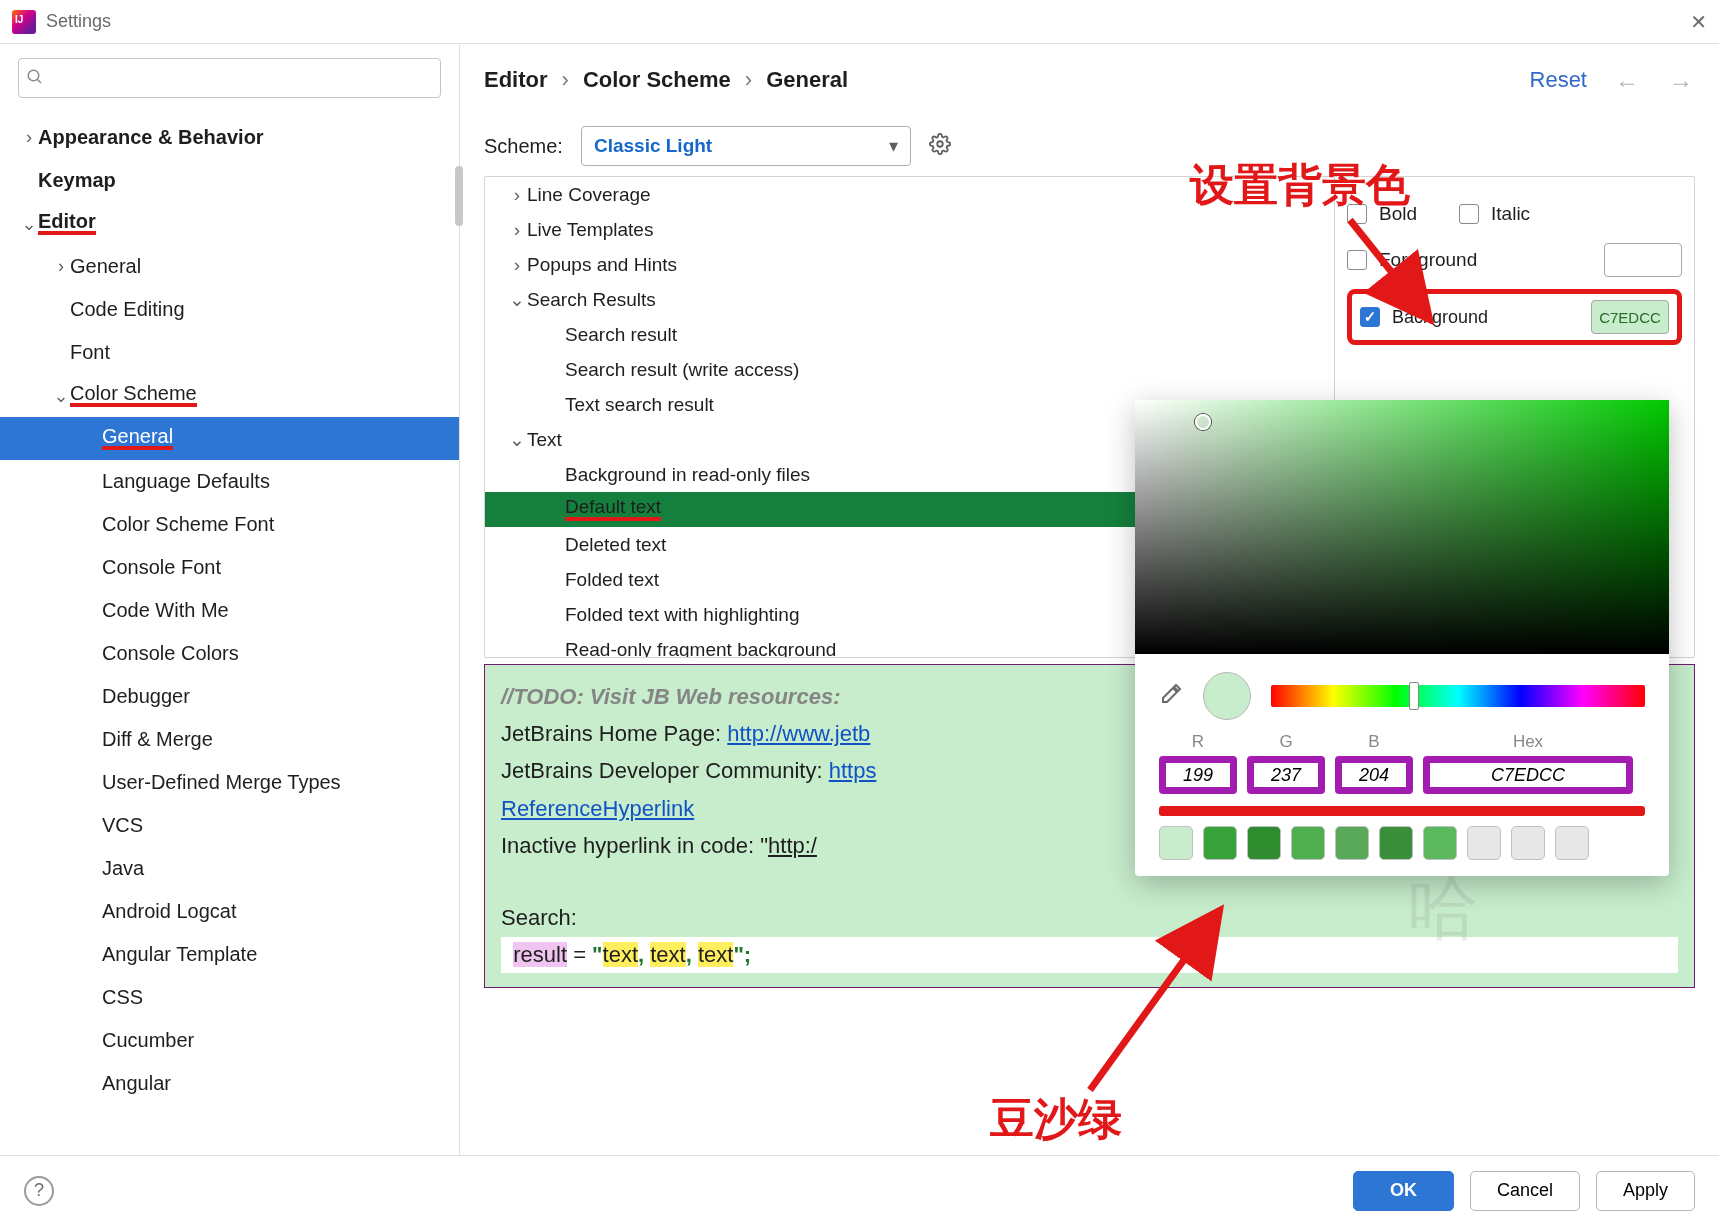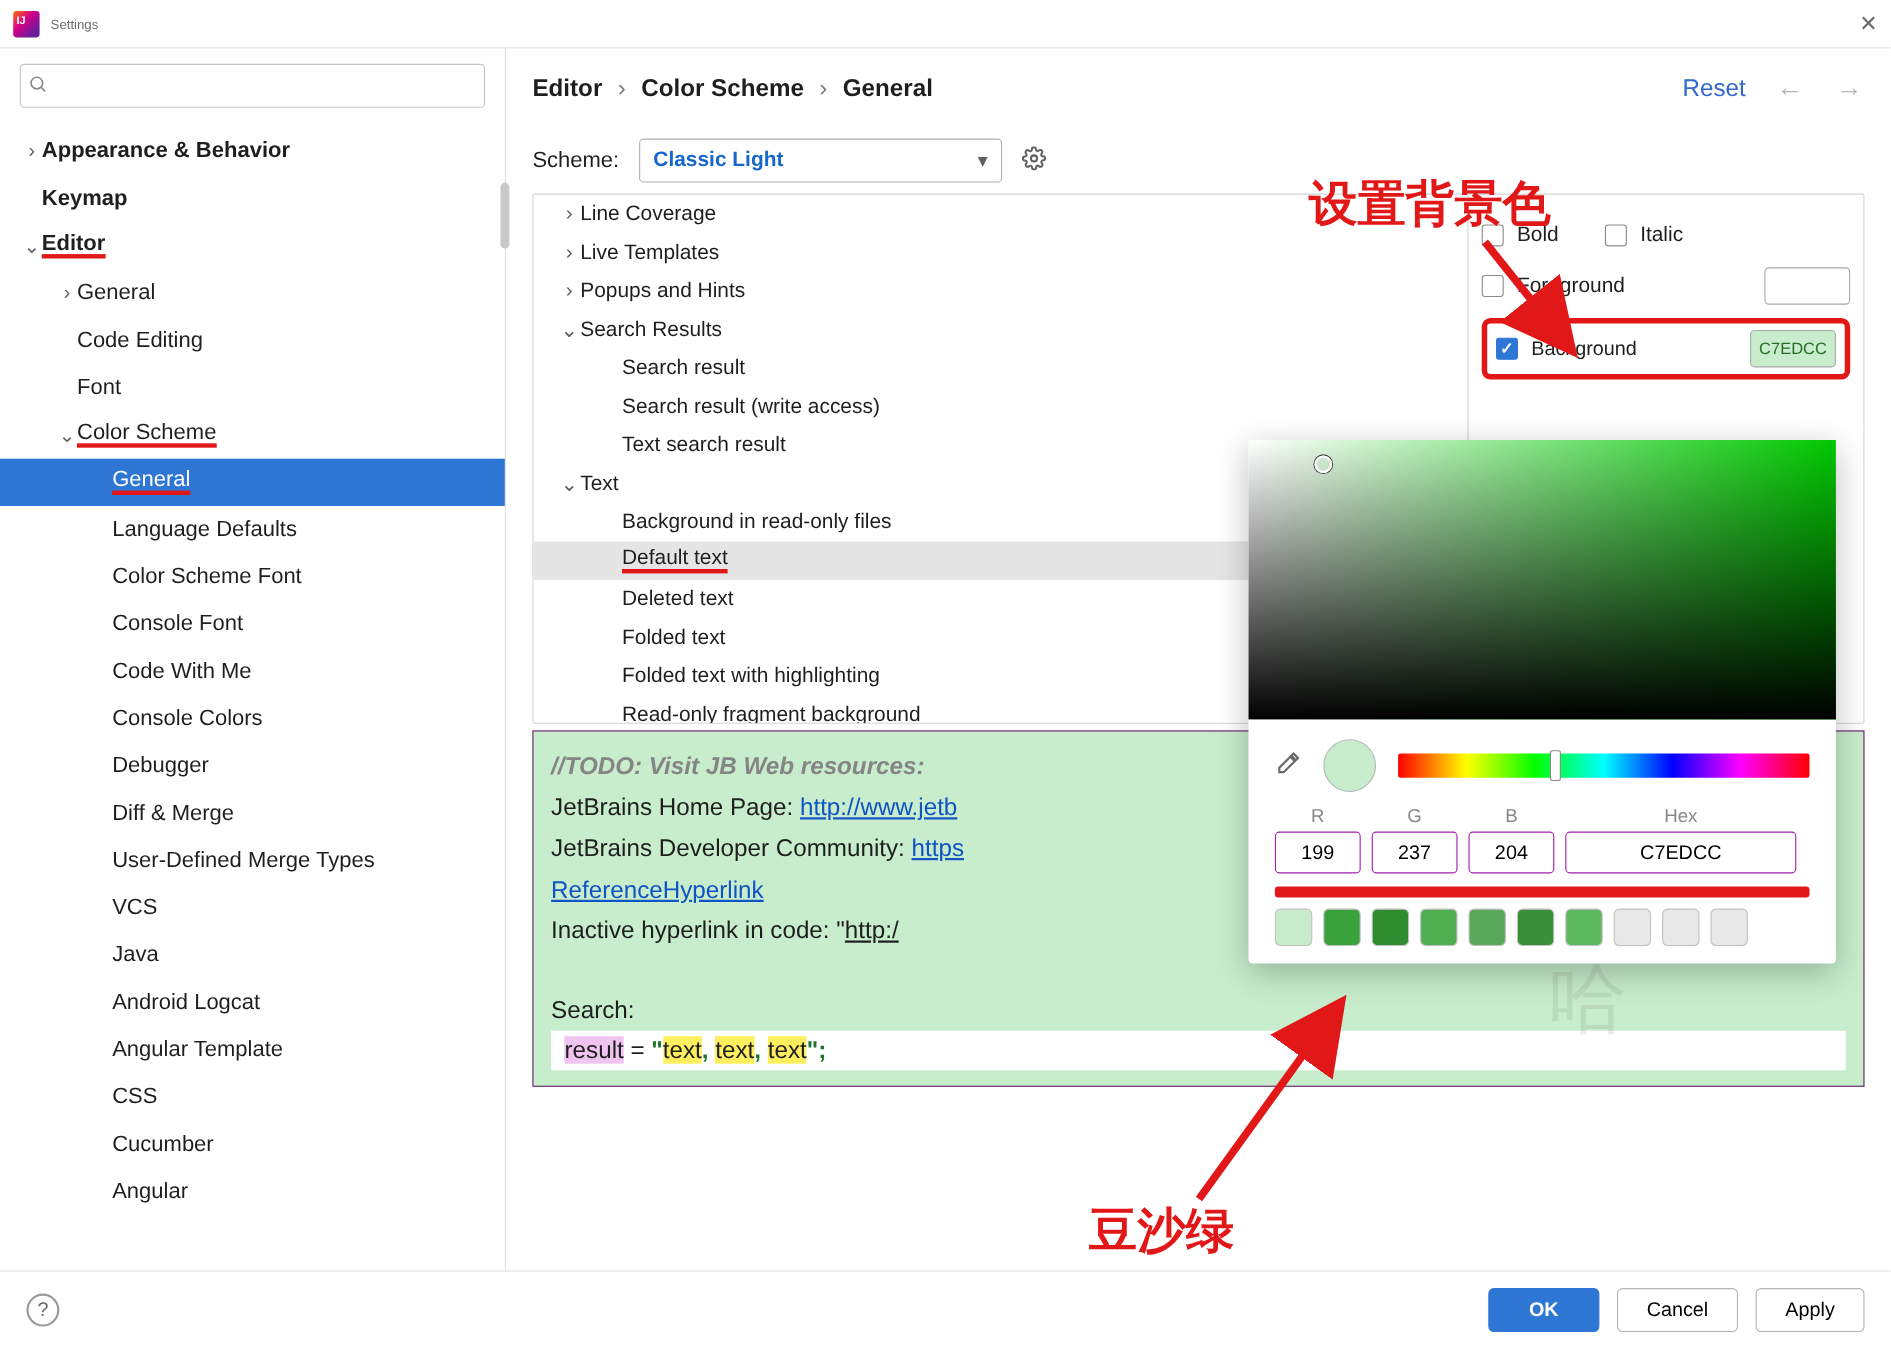--- a/index.html
+++ b/index.html
@@ -2,21 +2,21 @@
 <html><head>
 <meta charset="utf-8">
 <style>
 * { box-sizing: border-box; margin: 0; padding: 0; font-family: "Segoe UI", -apple-system, sans-serif; }
 body { background: #fff; width: 1719px; height: 1225px; overflow: hidden; position: relative; font-size: 18px; color: #1e1e1e; }
 
 
 .titlebar { height: 44px; display: flex; align-items: center; padding: 0 12px; border-bottom: 1px solid #e0e0e0; }
 .titlebar .logo { width: 24px; height: 24px; background: linear-gradient(135deg,#ff6f00,#d40089 40%,#6a1b9a 80%); border-radius: 3px; margin-right: 10px; position:relative; }
 .titlebar .logo::after{content:"IJ"; position:absolute; font-size:10px; font-weight:bold; color:#fff; left:3px; top:4px;}
-.titlebar .title { color: #6a6a6a; font-size: 12px; }
+.titlebar .title { color: #6a6a6a; font-size: 18px; }
 .titlebar .close { margin-left: auto; color: #6a6a6a; font-size: 20px; cursor: pointer; }
 
 .body { display: flex; height: calc(100% - 44px - 70px); }
 
 
 .sidebar { width: 460px; border-right: 1px solid #e0e0e0; display: flex; flex-direction: column; position:relative; }
 .search-wrap { padding: 14px 18px; }
 .search-input { width: 100%; height: 40px; border: 1px solid #c4c4c4; border-radius: 4px; padding: 0 10px 0 34px; font-size: 17px; background: #fff; }
 .search-wrap { position: relative; }
 .search-icon { position: absolute; left: 26px; top: 24px; width: 18px; height: 18px; }
@@ -47,21 +47,21 @@
 .scheme-select .val { color:#1667cc; font-weight:600; font-size:19px; }
 .scheme-select .dd { margin-left:auto; color:#606060; }
 .gear { color:#606060; }
 
 .panel-row { display:flex; gap:0; border:1px solid #d4d4d4; border-radius:2px; min-height:0; }
 .tree-panel { flex:1; overflow-y:auto; min-width: 640px; max-height: 480px; }
 .tree-item { display:flex; align-items:center; height:35px; font-size:19px; padding-left:18px; cursor:pointer;}
 .tree-item .tchev { width:20px; color:#606060; display:inline-flex; justify-content:center;}
 .ti-1 { padding-left: 22px; }
 .ti-2 { padding-left: 60px; }
-.tree-item.sel { background:#e5e5e5; }
+.tree-item.sel { background:#15803d; }
 
 .props-panel { width: 360px; border-left:1px solid #d4d4d4; padding:14px 12px; position:relative;}
 .prop-row { display:flex; align-items:center; gap:12px; height:46px; font-size:19px;}
 .cb { width:20px; height:20px; border:1.5px solid #8a8a8a; border-radius:3px; display:inline-flex; align-items:center; justify-content:center; background:#fff;}
 .cb.checked { background:#2d76d4; border-color:#2d76d4; color:#fff; }
 .cb.checked::after { content:"✓"; font-size:15px; font-weight:bold; }
 .swatch-box { width:78px; height:34px; border:1px solid #a8a8a8; border-radius:4px; margin-left:auto; display:flex; align-items:center; justify-content:center; font-size:15px; }
 .bg-outline { border:5px solid #e21818; border-radius:8px; padding:6px 8px; margin-top:6px; display:flex; align-items:center;}
 
 
@@ -80,21 +80,21 @@
 .sat-area { height:254px; position:relative; background:linear-gradient(to bottom, transparent, #000), linear-gradient(to right, #fff, #00c800); }
 .sat-cursor { position:absolute; width:16px; height:16px; border:2px solid #fff; border-radius:50%; left:60px; top:14px; box-shadow:0 0 0 1px #444;}
 .picker-mid { display:flex; align-items:center; gap:20px; padding:18px 24px 8px 24px;}
 .eyedrop { color:#6a6a6a; }
 .col-preview { width:48px; height:48px; border-radius:50%; background:#c7edcc; border:1px solid #b8b8b8;}
 .hue-bar { flex:1; height:22px; border-radius:2px; background:linear-gradient(to right,#f00,#ff0,#0f0,#0ff,#00f,#f0f,#f00); position:relative;}
 .hue-thumb { position:absolute; width:10px; height:28px; background:#fff; border:1px solid #888; top:-3px; left:37%; border-radius:2px;}
 .rgb-row { display:flex; gap:10px; padding:4px 24px; align-items:flex-end;}
 .rgb-col { display:flex; flex-direction:column; align-items:center; }
 .rgb-col .lab { color:#888; font-size:17px; margin-bottom:4px;}
-.rgb-col input { width:78px; height:38px; border:1px solid #a21caf; border-radius:4px; text-align:center; font-size:18px;}
+.rgb-col input { width:78px; height:38px; border:7px solid #a21caf; border-radius:4px; text-align:center; font-size:18px;font-style:italic;}
 .rgb-col.hex input { width:210px; }
 .red-bar { height:10px; background:#e21818; margin:8px 24px 10px 24px; border-radius:3px;}
 .presets { display:flex; gap:10px; padding:0 24px; }
 .preset { width:34px; height:34px; border-radius:5px; border:1px solid #c0c0c0;}
 
 
 .anno { position:absolute; color:#e21818; font-size:44px; font-weight:600; z-index:80; pointer-events:none; font-family:"Microsoft YaHei","SimHei",sans-serif;}
 .arrow-svg { position:absolute; z-index:79; pointer-events:none;}
 
 

